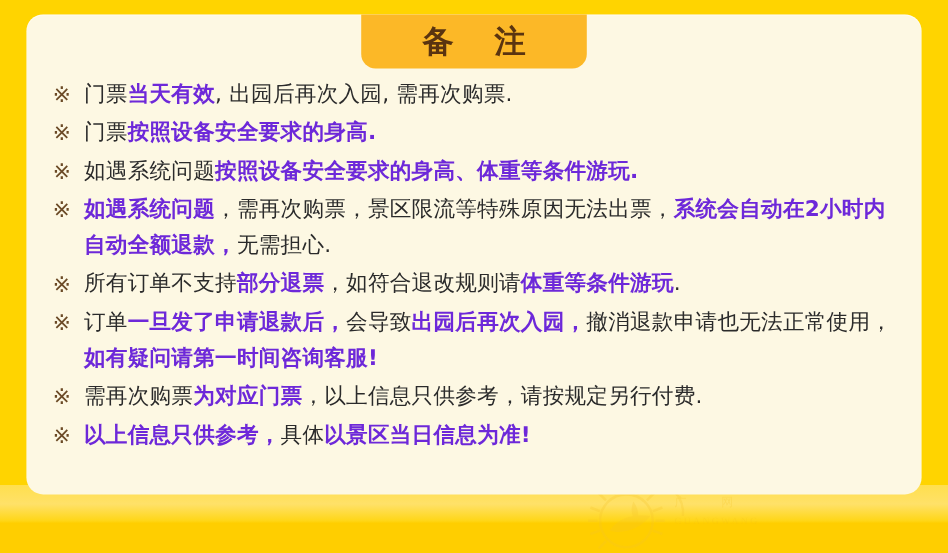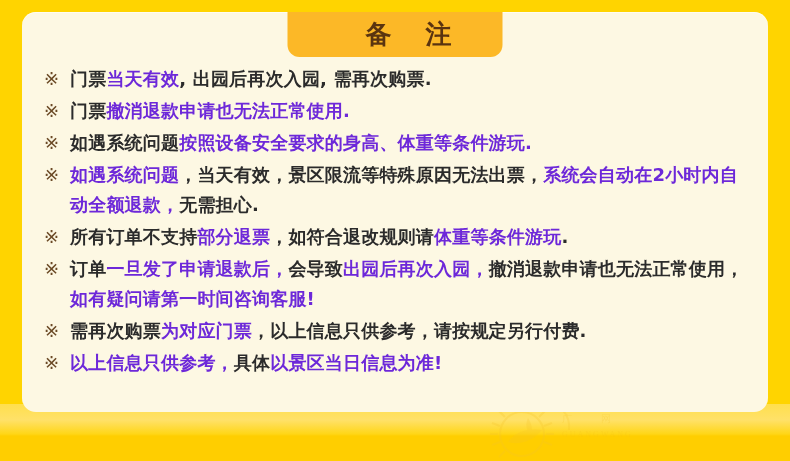--- a/index.html
+++ b/index.html
@@ -81,21 +81,20 @@
     left: 50%;
     top: 0px;
     transform: translateX(-50%);
     width: 188px;
     height: 45px;
     background: #fcb827;
     border-radius: 0 0 12px 12px;
     display: flex;
     align-items: center;
     justify-content: center;
-    padding-left: 27px;
   }
   .title-badge .title-text {
     color: #5a3410;
     font-size: 26px;
     font-weight: bold;
     letter-spacing: 34px;
     text-indent: 34px;
     font-family: "DejaVu Sans", "Liberation Sans", sans-serif;
   }
 
@@ -123,21 +122,21 @@
   .note-body {
     flex: 1 1 auto;
     font-size: 18px;
     line-height: 30px;
     color: #2b2b2b;
     letter-spacing: .2px;
     font-family: "DejaVu Sans", "Liberation Sans", sans-serif;
   }
   .seg-plain {
     color: #2b2b2b;
-    font-weight: bold;
+    font-weight: normal;
   }
   .seg-hl {
     color: #6d28d9;
     font-weight: bold;
   }
 </style>
 </head>
 <body>
 
 <div id="screenshot">
@@ -179,29 +178,29 @@
       <span class="title-text">备注</span>
     </div>
 
     <div class="notes" id="notes-list">
         <div class="note-row">
           <span class="note-mark">※</span>
           <span class="note-body"><span class="seg-plain">门票</span><span class="seg-hl">当天有效</span><span class="seg-plain">, 出园后再次入园, 需再次购票.</span></span>
         </div>
         <div class="note-row">
           <span class="note-mark">※</span>
-          <span class="note-body"><span class="seg-plain">门票</span><span class="seg-hl">撤消退款申请也无法正常使用.</span></span>
+          <span class="note-body"><span class="seg-plain">门票</span><span class="seg-hl">按照设备安全要求的身高.</span></span>
         </div>
         <div class="note-row">
           <span class="note-mark">※</span>
           <span class="note-body"><span class="seg-plain">如遇系统问题</span><span class="seg-hl">按照设备安全要求的身高、体重等条件游玩.</span></span>
         </div>
         <div class="note-row">
           <span class="note-mark">※</span>
-          <span class="note-body"><span class="seg-hl">如遇系统问题</span><span class="seg-plain">，当天有效，景区限流等特殊原因无法出票，</span><span class="seg-hl">系统会自动在2小时内自动全额退款，</span><span class="seg-plain">无需担心.</span></span>
+          <span class="note-body"><span class="seg-hl">如遇系统问题</span><span class="seg-plain">，需再次购票，景区限流等特殊原因无法出票，</span><span class="seg-hl">系统会自动在2小时内自动全额退款，</span><span class="seg-plain">无需担心.</span></span>
         </div>
         <div class="note-row">
           <span class="note-mark">※</span>
           <span class="note-body"><span class="seg-plain">所有订单不支持</span><span class="seg-hl">部分退票</span><span class="seg-plain">，如符合退改规则请</span><span class="seg-hl">体重等条件游玩</span><span class="seg-plain">.</span></span>
         </div>
         <div class="note-row">
           <span class="note-mark">※</span>
           <span class="note-body"><span class="seg-plain">订单</span><span class="seg-hl">一旦发了申请退款后，</span><span class="seg-plain">会导致</span><span class="seg-hl">出园后再次入园，</span><span class="seg-plain">撤消退款申请也无法正常使用，</span><span class="seg-hl">如有疑问请第一时间咨询客服!</span></span>
         </div>
         <div class="note-row">

